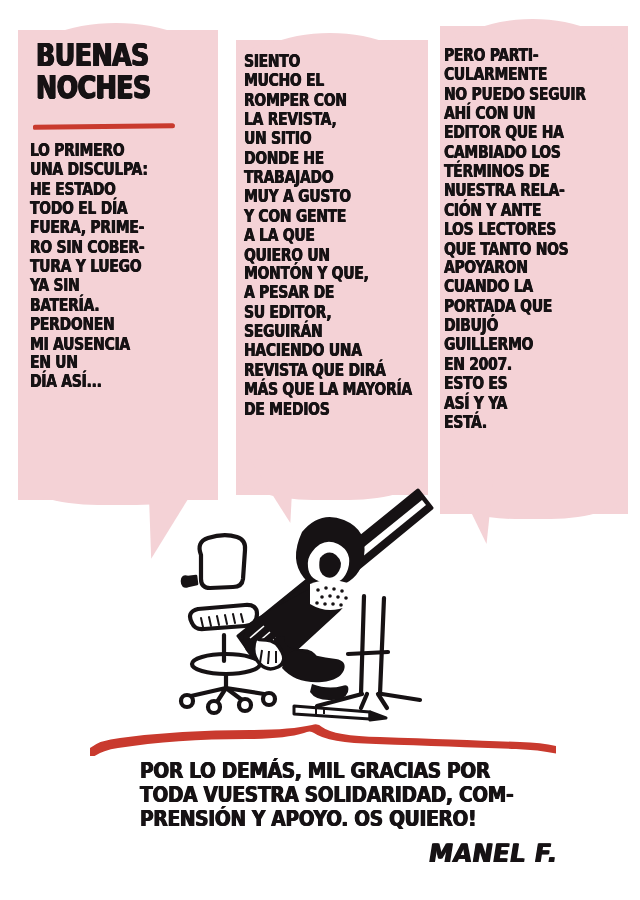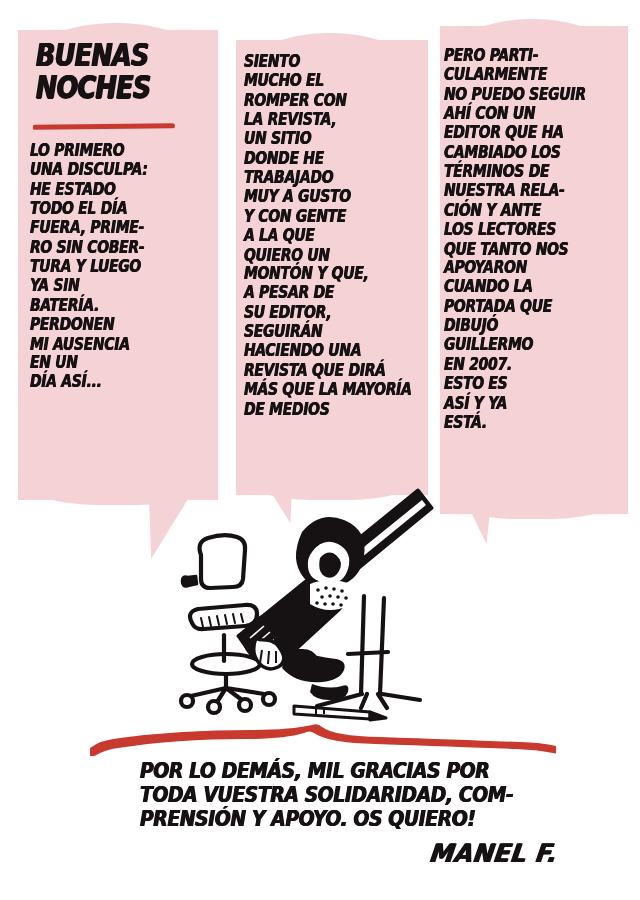--- a/index.html
+++ b/index.html
@@ -10,21 +10,20 @@
   }
   body {
     font-family: "DejaVu Sans", sans-serif;
   }
   #comic {
     position: relative;
     width: 640px;
     height: 900px;
     background: #ffffff;
     overflow: hidden;
-    font-style: italic;
   }
 
   
   .bubble {
     position: absolute;
     background: #f4d2d6;
     box-sizing: border-box;
   }
   .bubble-body {
     position: absolute;

